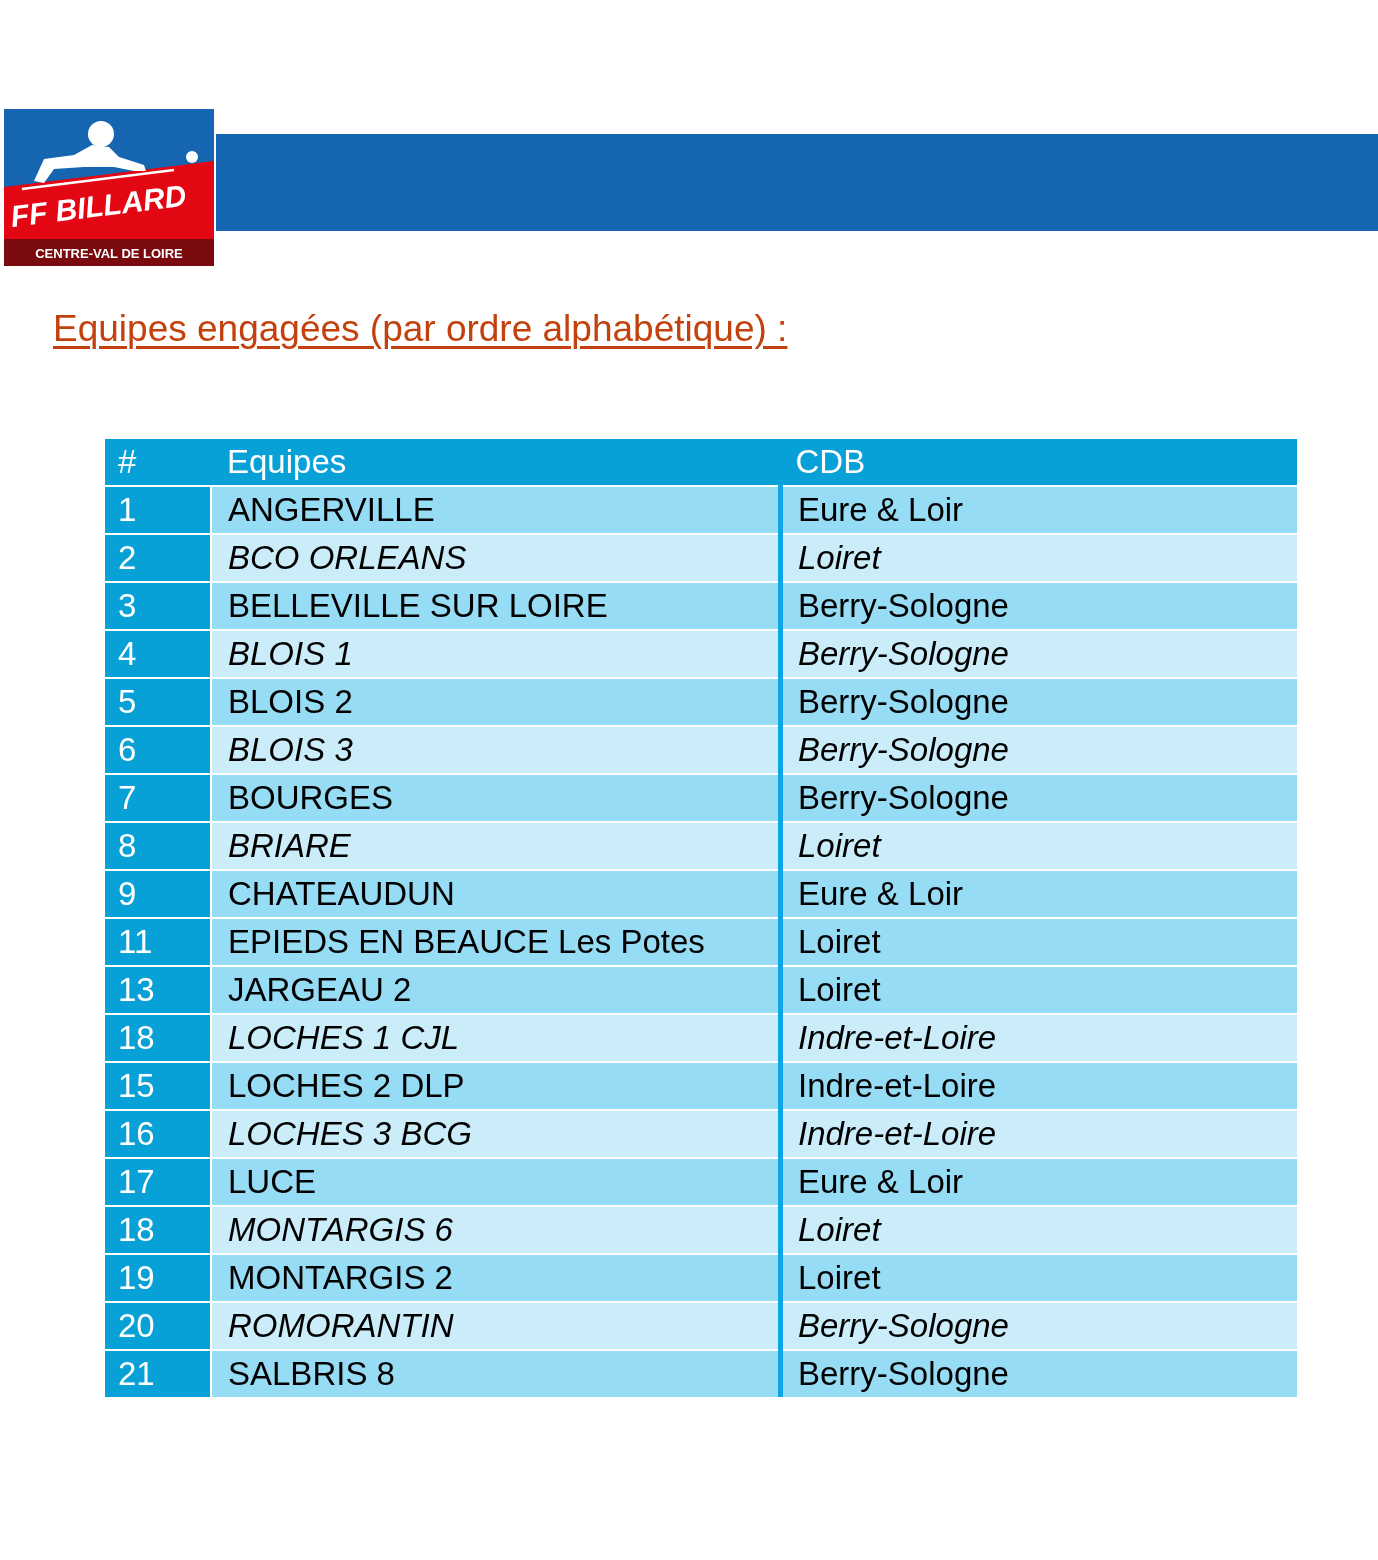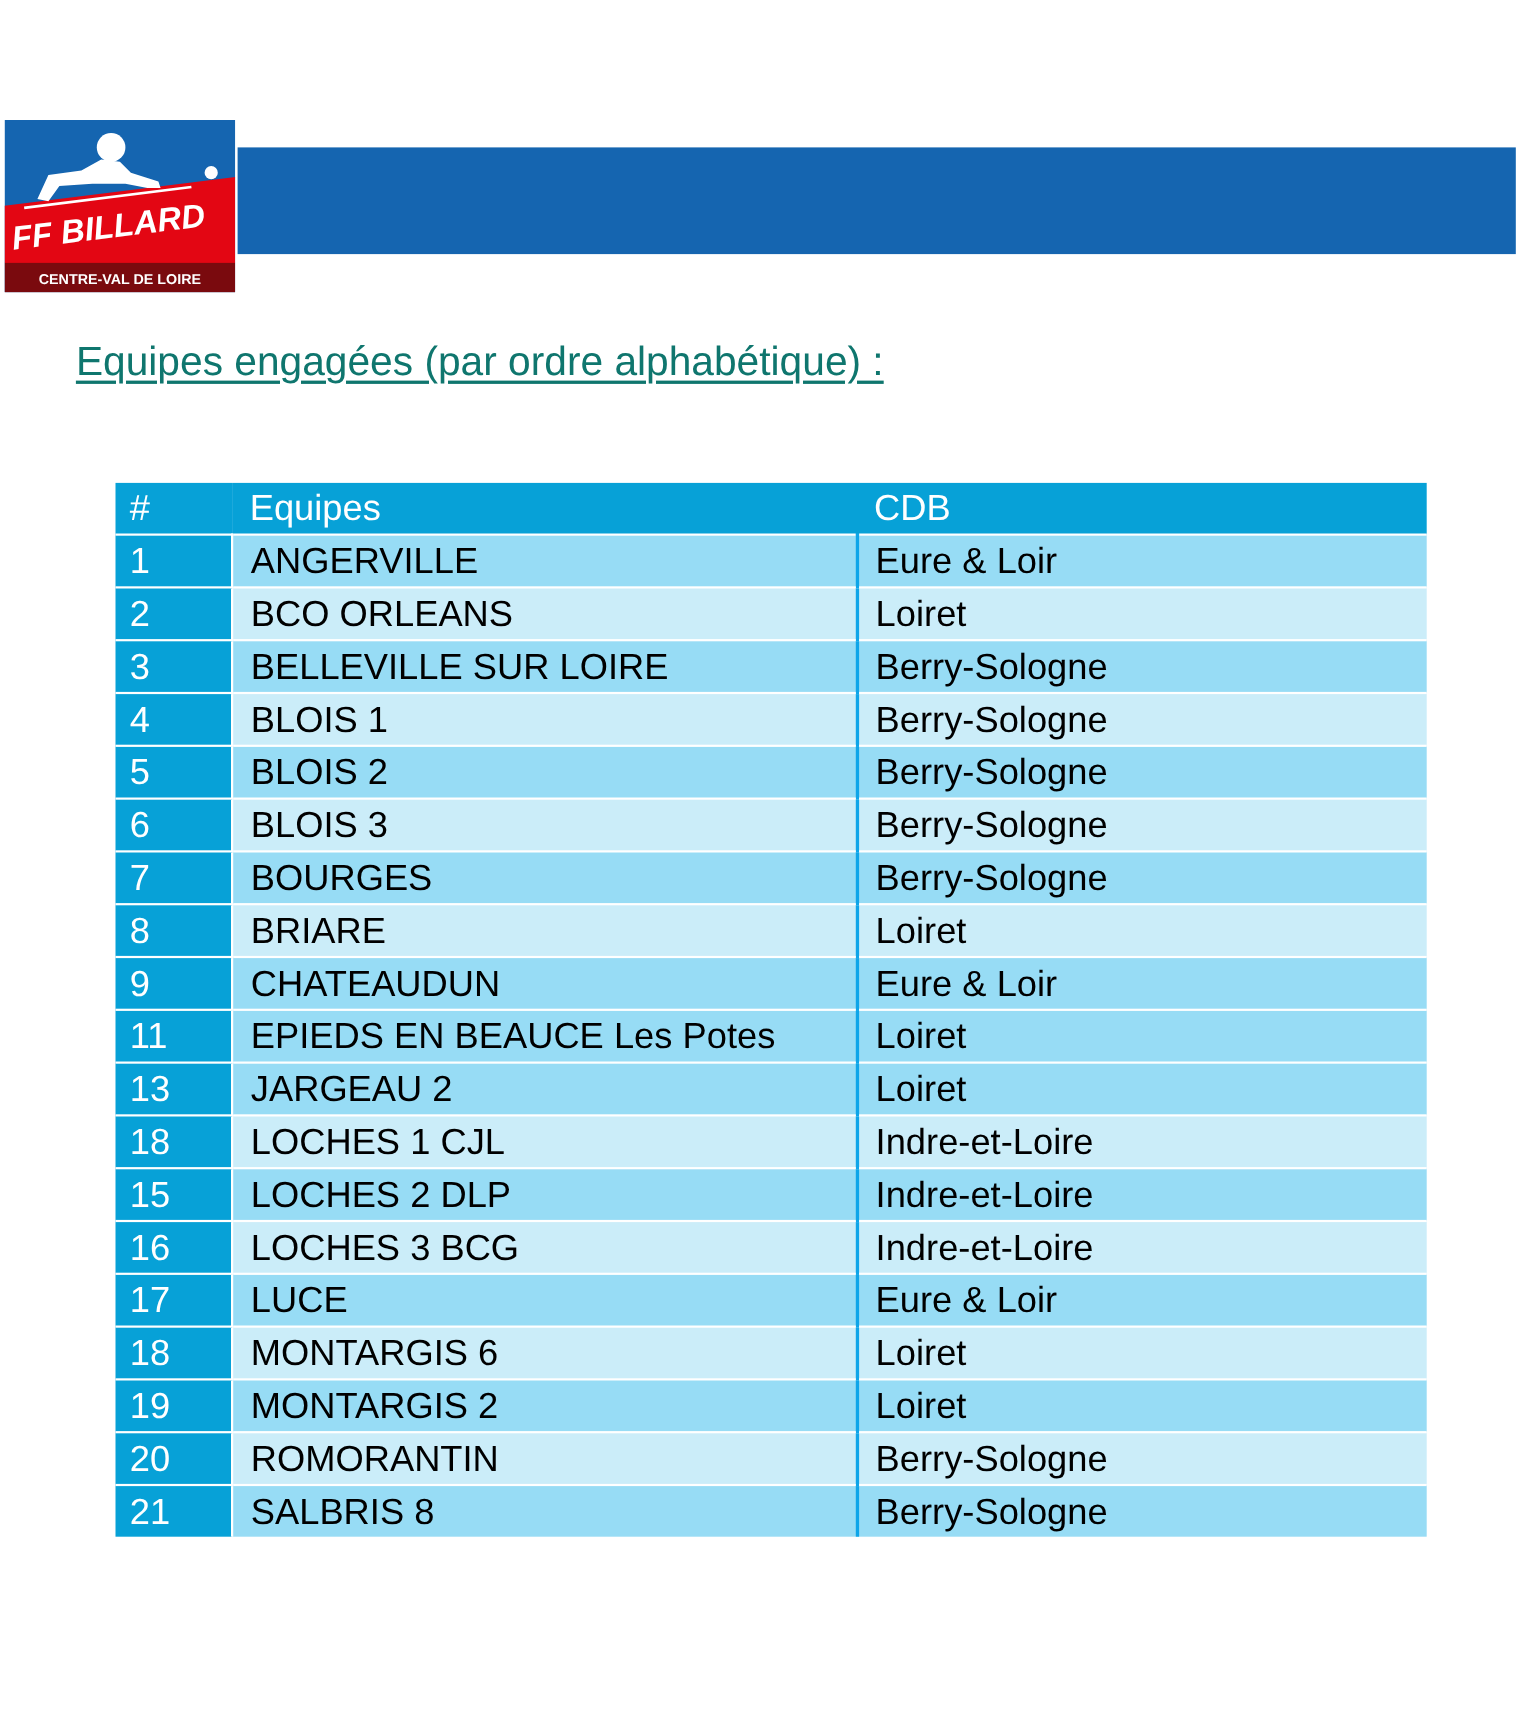--- a/index.html
+++ b/index.html
@@ -1,31 +1,31 @@
 <!DOCTYPE html>
 <html><head>
 <meta charset="utf-8">
 <style>
   html, body { margin: 0; padding: 0; background: #ffffff; }
   body { width: 1378px; height: 1560px; position: relative; overflow: hidden; font-family: "DejaVu Sans", sans-serif; }
   .logo { position: absolute; left: 4px; top: 109px; width: 210px; height: 157px; overflow: hidden; }
   .logo svg { display: block; }
   .banner { position: absolute; left: 216px; top: 134px; width: 1162px; height: 97px; background: #1565b0; }
-  .title { position: absolute; left: 53px; top: 308px; font-size: 37px; color: #0f766e; text-decoration: underline; text-decoration-thickness: 3px; text-underline-offset: 5px; letter-spacing: 0px; font-family: "Liberation Sans", sans-serif; transform: scaleX(1.0); transform-origin: left; white-space: nowrap; margin-left: 16px; }
+  .title { position: absolute; left: 53px; top: 308px; font-size: 37px; color: #c2410c; text-decoration: underline; text-decoration-thickness: 3px; text-underline-offset: 5px; letter-spacing: 0px; font-family: "Liberation Sans", sans-serif; transform: scaleX(1.0); transform-origin: left; white-space: nowrap; }
   table { position: absolute; left: 105px; top: 439px; width: 1192px; border-collapse: collapse; }
   th, td { height: 46px; padding: 0; font-size: 33px; text-align: left; vertical-align: middle; white-space: nowrap; font-family: "Liberation Sans", sans-serif; font-weight: normal; }
   thead th { background: #07a1d7; color: #ffffff; }
   tbody tr td { border-top: 2px solid #ffffff; }
   tbody td.num { background: #07a1d7; color: #ffffff; padding-left: 13px; width: 92px; border-right: 2px solid #ffffff; }
   thead th.num { padding-left: 13px; width: 92px; }
   td.team, th.team { padding-left: 16px; width: 550px; }
-  td.team { border-right: 3px solid #0ea5e9; }
+  td.team { border-right: 5px solid #0ea5e9; }
   td.cdb, th.cdb { padding-left: 15px; }
   tbody tr.odd td.team, tbody tr.odd td.cdb { background: #97dcf5; color: #000; }
-  tbody tr.even td.team, tbody tr.even td.cdb { background: #cbedf9; color: #000; }
+  tbody tr.even td.team, tbody tr.even td.cdb { background: #cbedf9; color: #000; font-style: italic; }
 </style>
 </head>
 <body>
 
 <div class="logo">
   <svg width="210" height="157" viewBox="0 0 210 157">
     <rect x="0" y="0" width="210" height="157" fill="#1565b0"></rect>
     <polygon points="0,78 210,52 210,130 0,130" fill="#e30613"></polygon>
     <rect x="0" y="130" width="210" height="27" fill="#7a0a0e"></rect>
 

